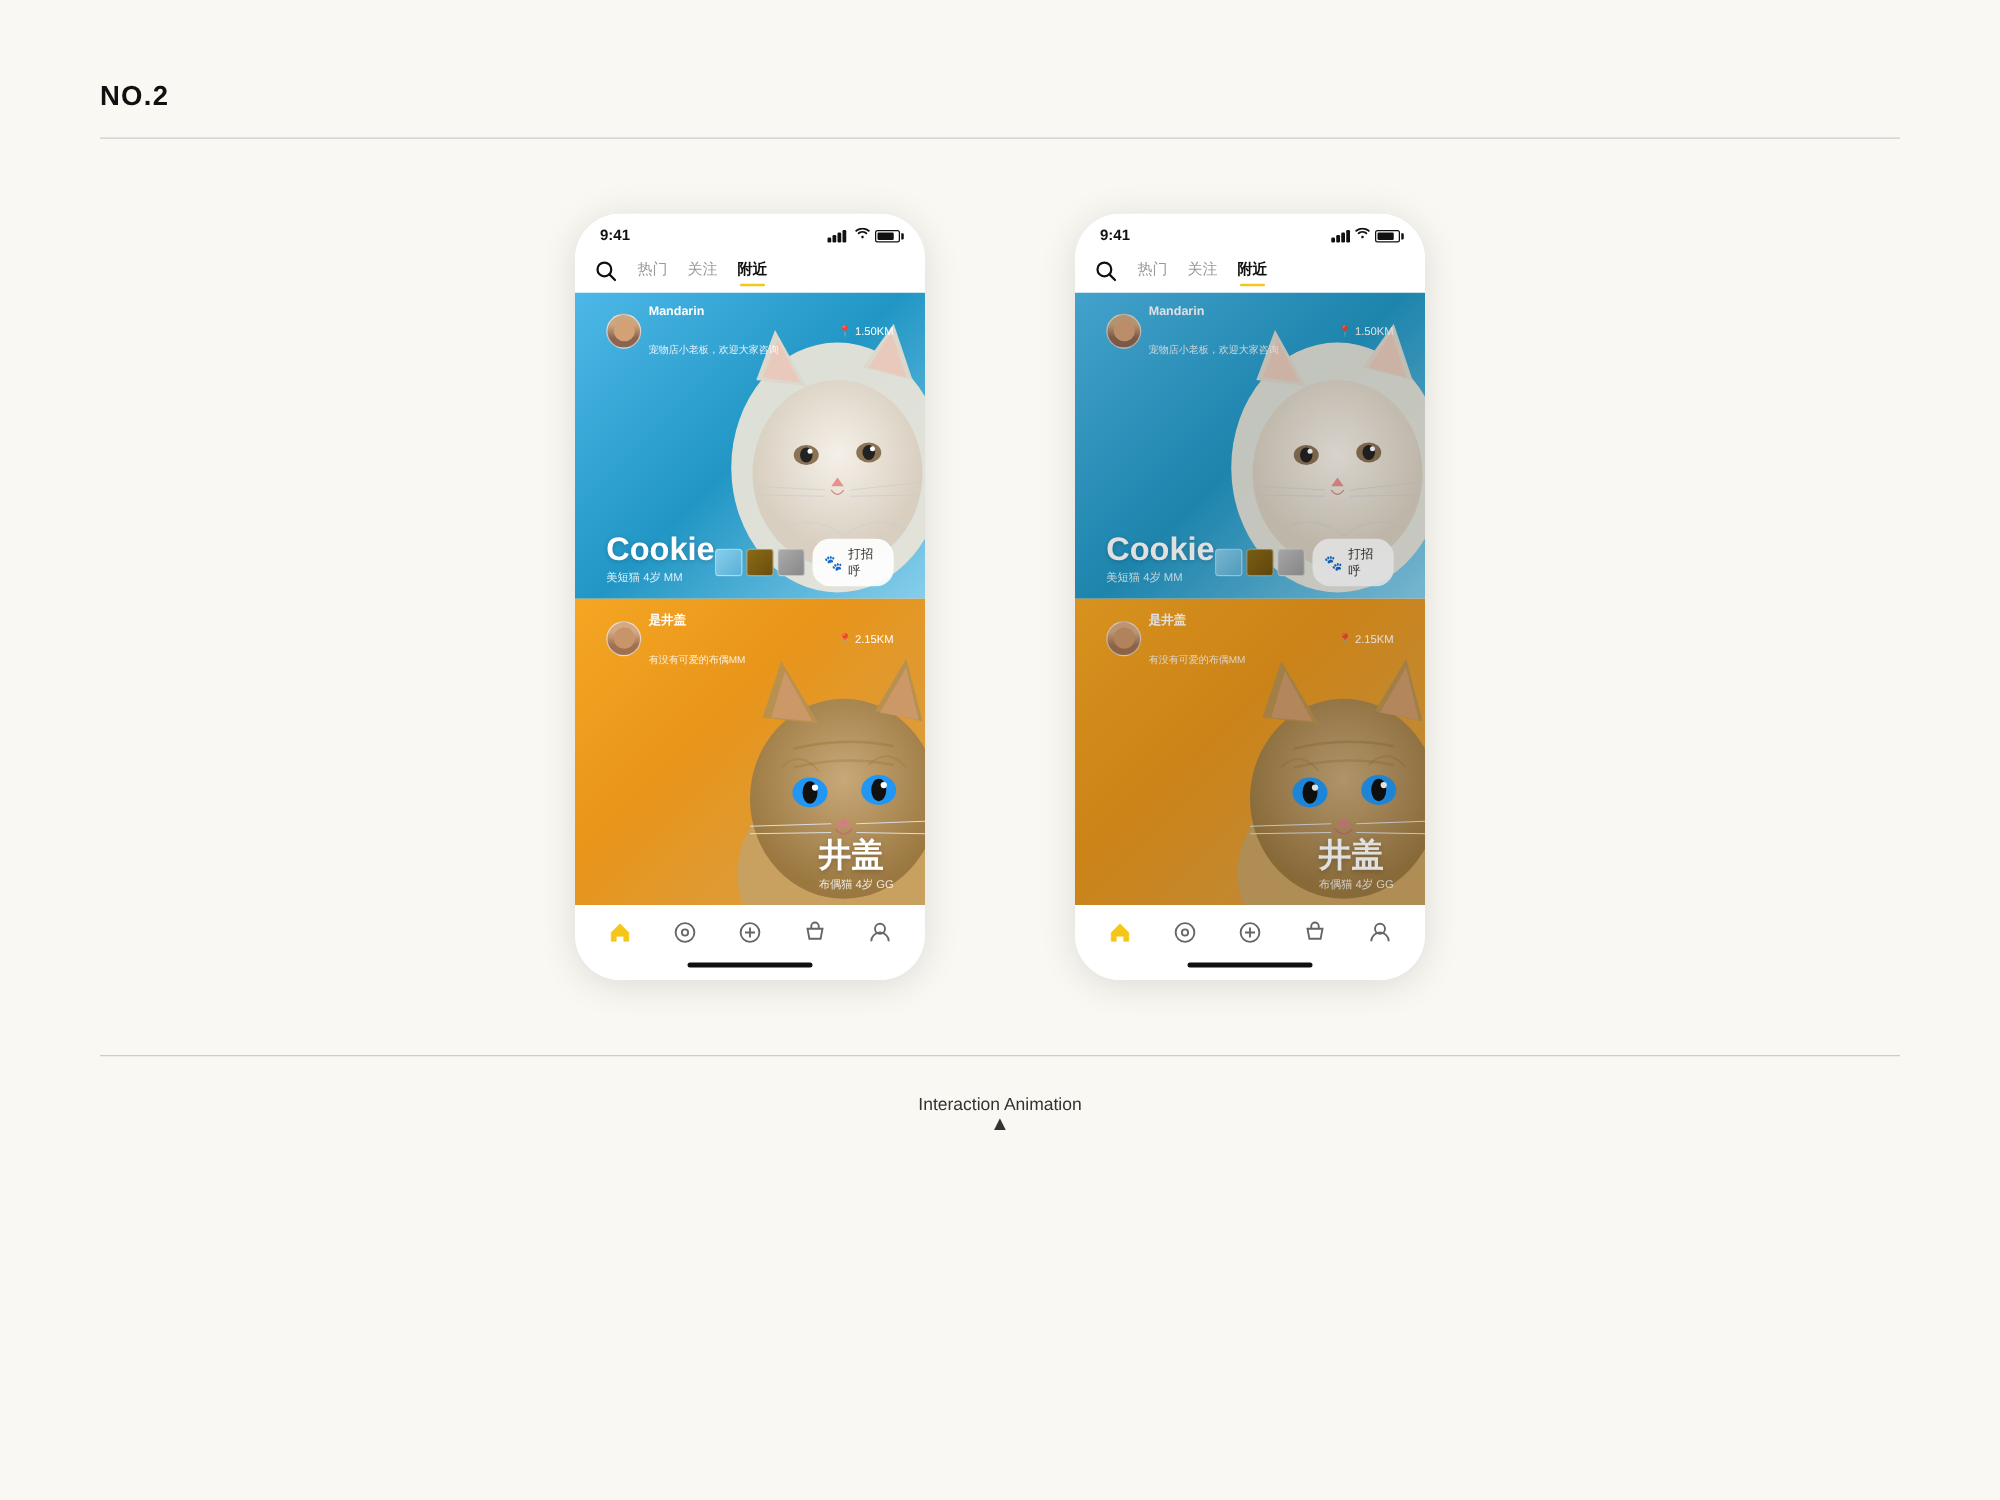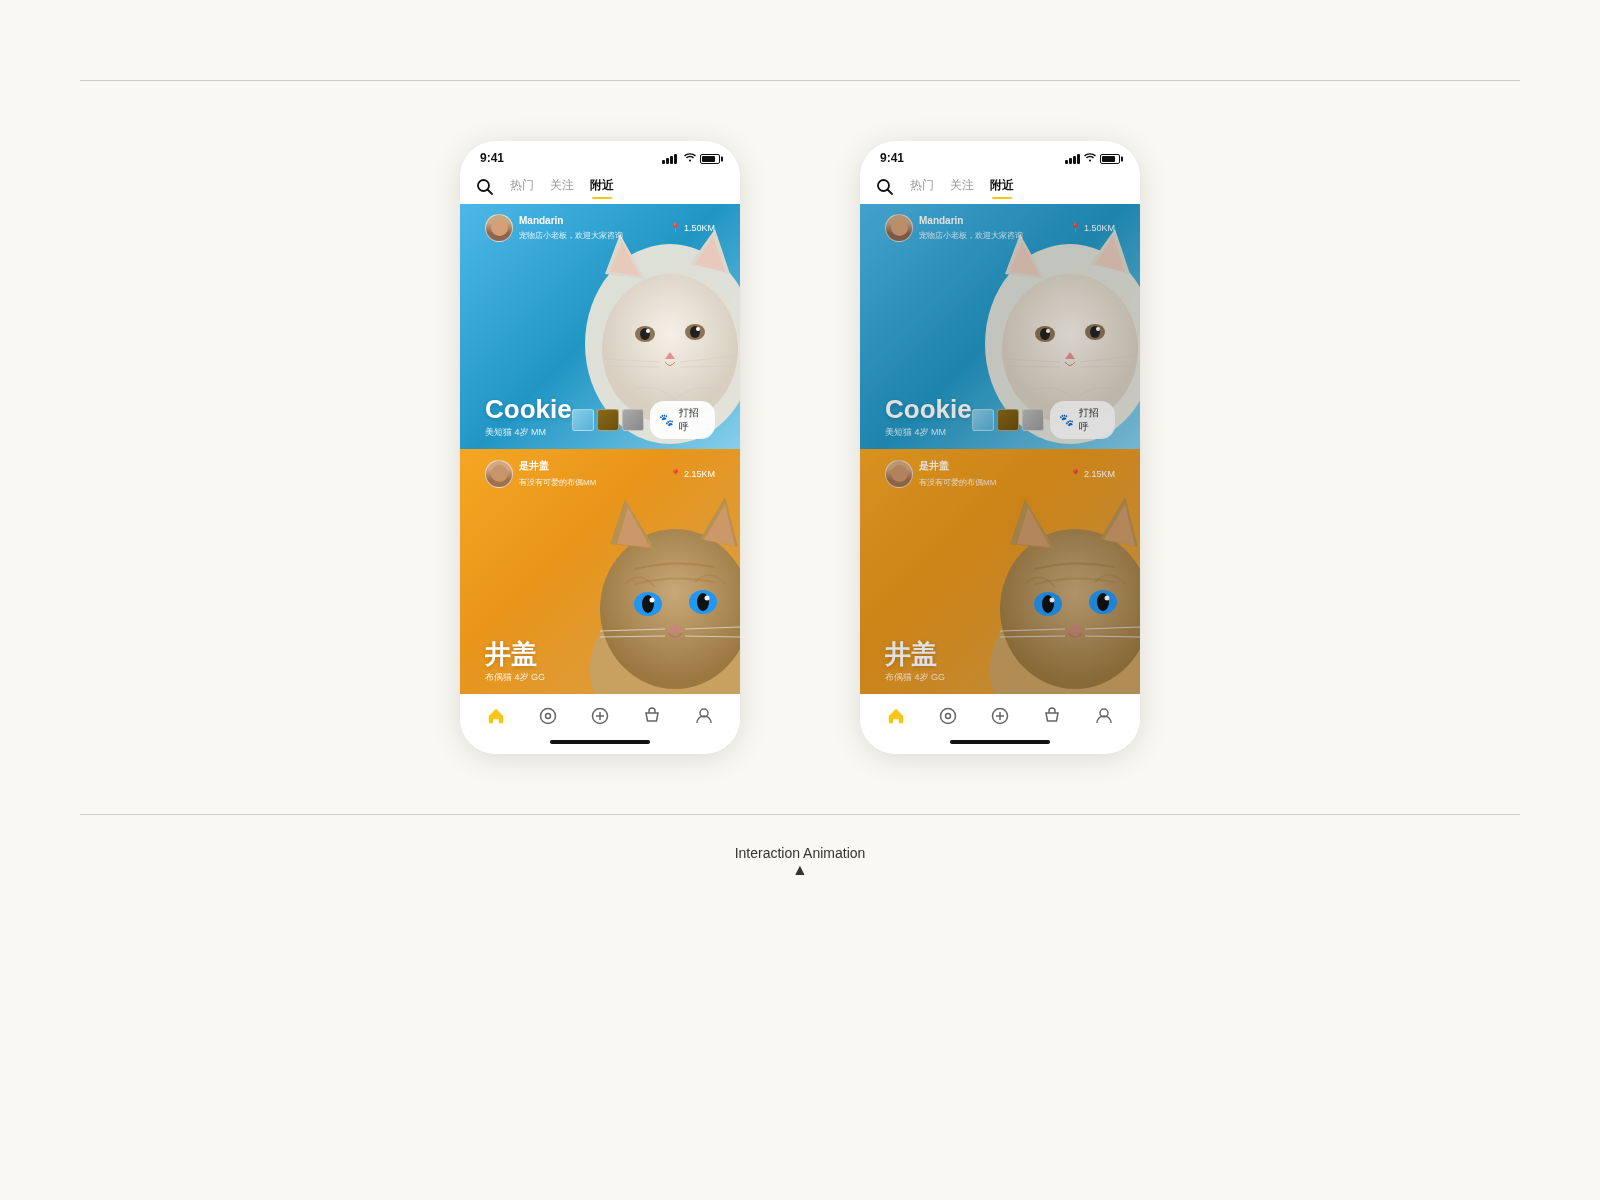--- a/index.html
+++ b/index.html
@@ -257,35 +257,35 @@
 
     .user-info .username {
       font-size: 10px;
       font-weight: 700;
       color: #fff;
     }
 
     .user-info .subtitle {
       font-size: 8px;
       color: rgba(255,255,255,0.85);
-      margin-top: 4px;
+      margin-top: 19px;
     }
 
     .distance {
       font-size: 9px;
       color: #fff;
       display: flex;
       align-items: center;
       gap: 2px;
     }
 
     .card-bottom {
       display: flex;
       align-items: flex-end;
-      justify-content: flex-start;
+      justify-content: flex-end;
     }
 
     .card-pet-info {
       color: #fff;
     }
 
     .pet-name {
       font-size: 26px;
       font-weight: 700;
       color: #fff;
@@ -413,20 +413,21 @@
       font-size: 16px;
       color: #333;
     }
 
     .second-phone .thumb-3 { background: linear-gradient(135deg, #bbb, #999); }
   </style>
 </head>
 <body>
 
 <div class="header">
+  <div class="title-line2">NO.2</div>
 </div>
 
 <hr class="divider-top">
 
 <div class="phones-container">
 
   <div class="phone">
 
     <div class="status-bar">
       <span class="status-time">9:41</span>

